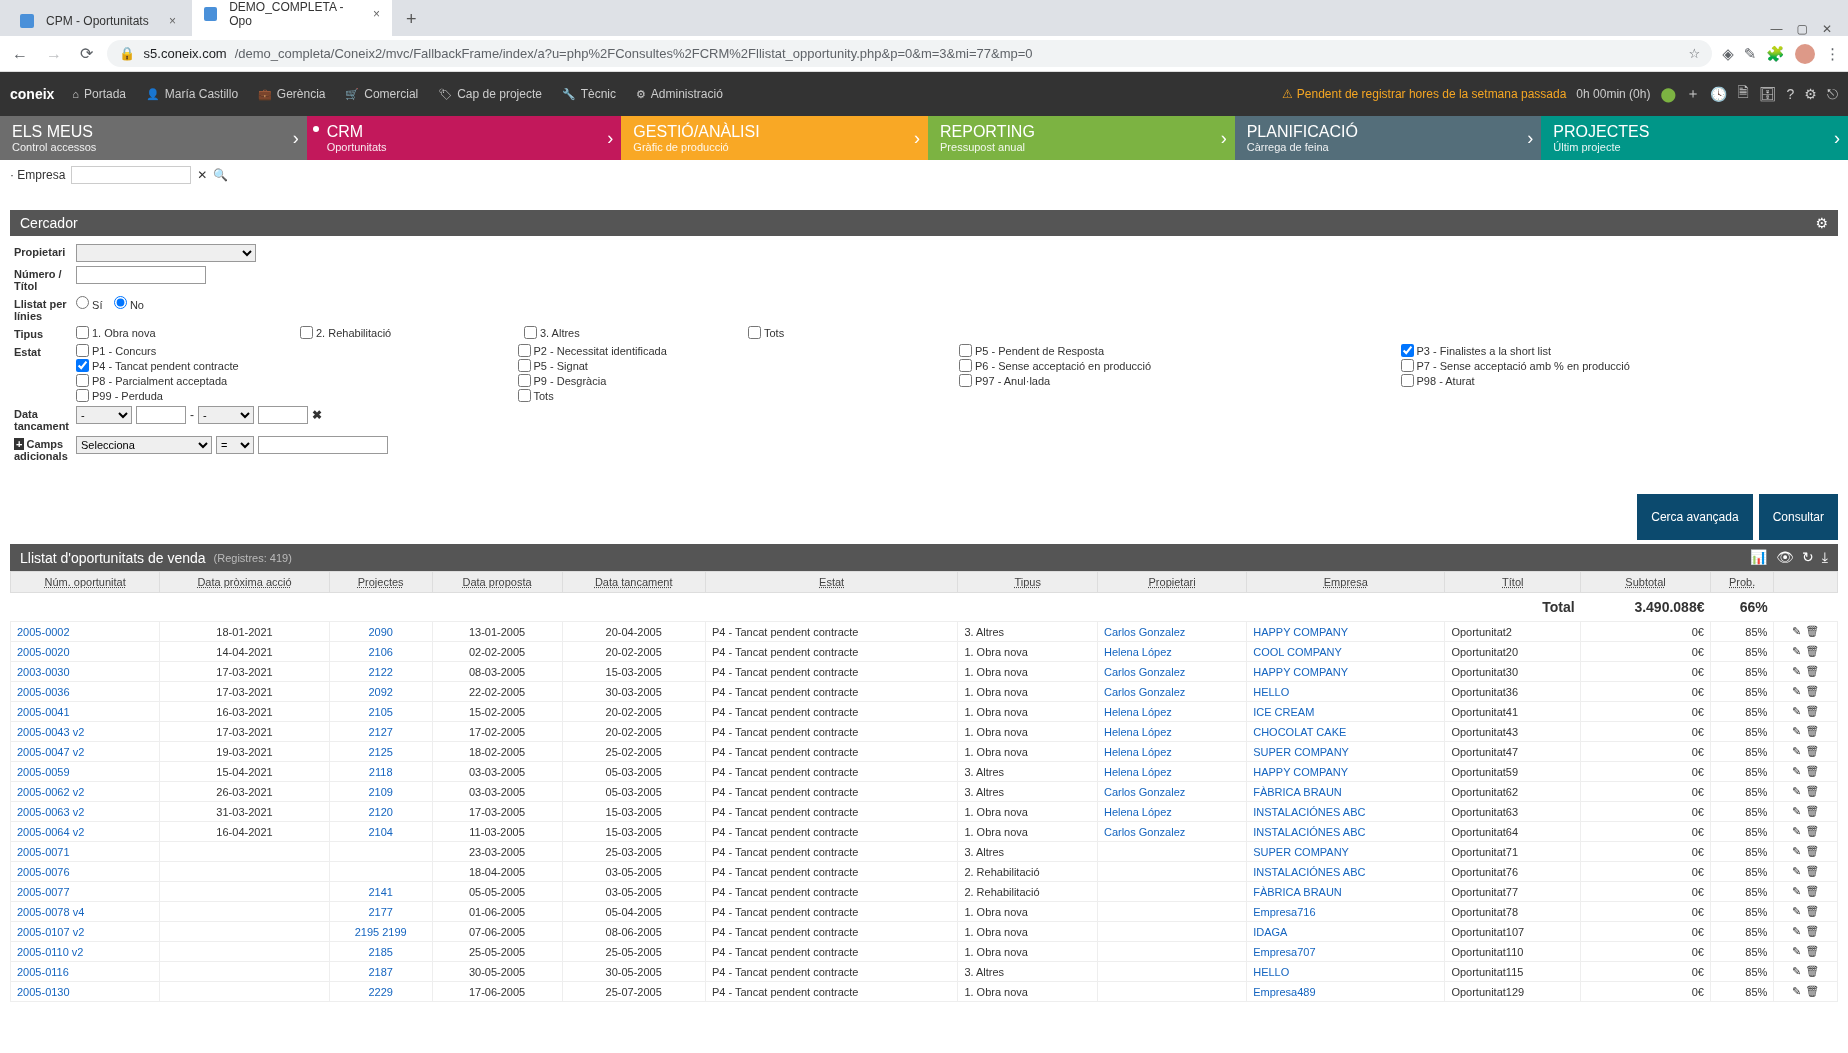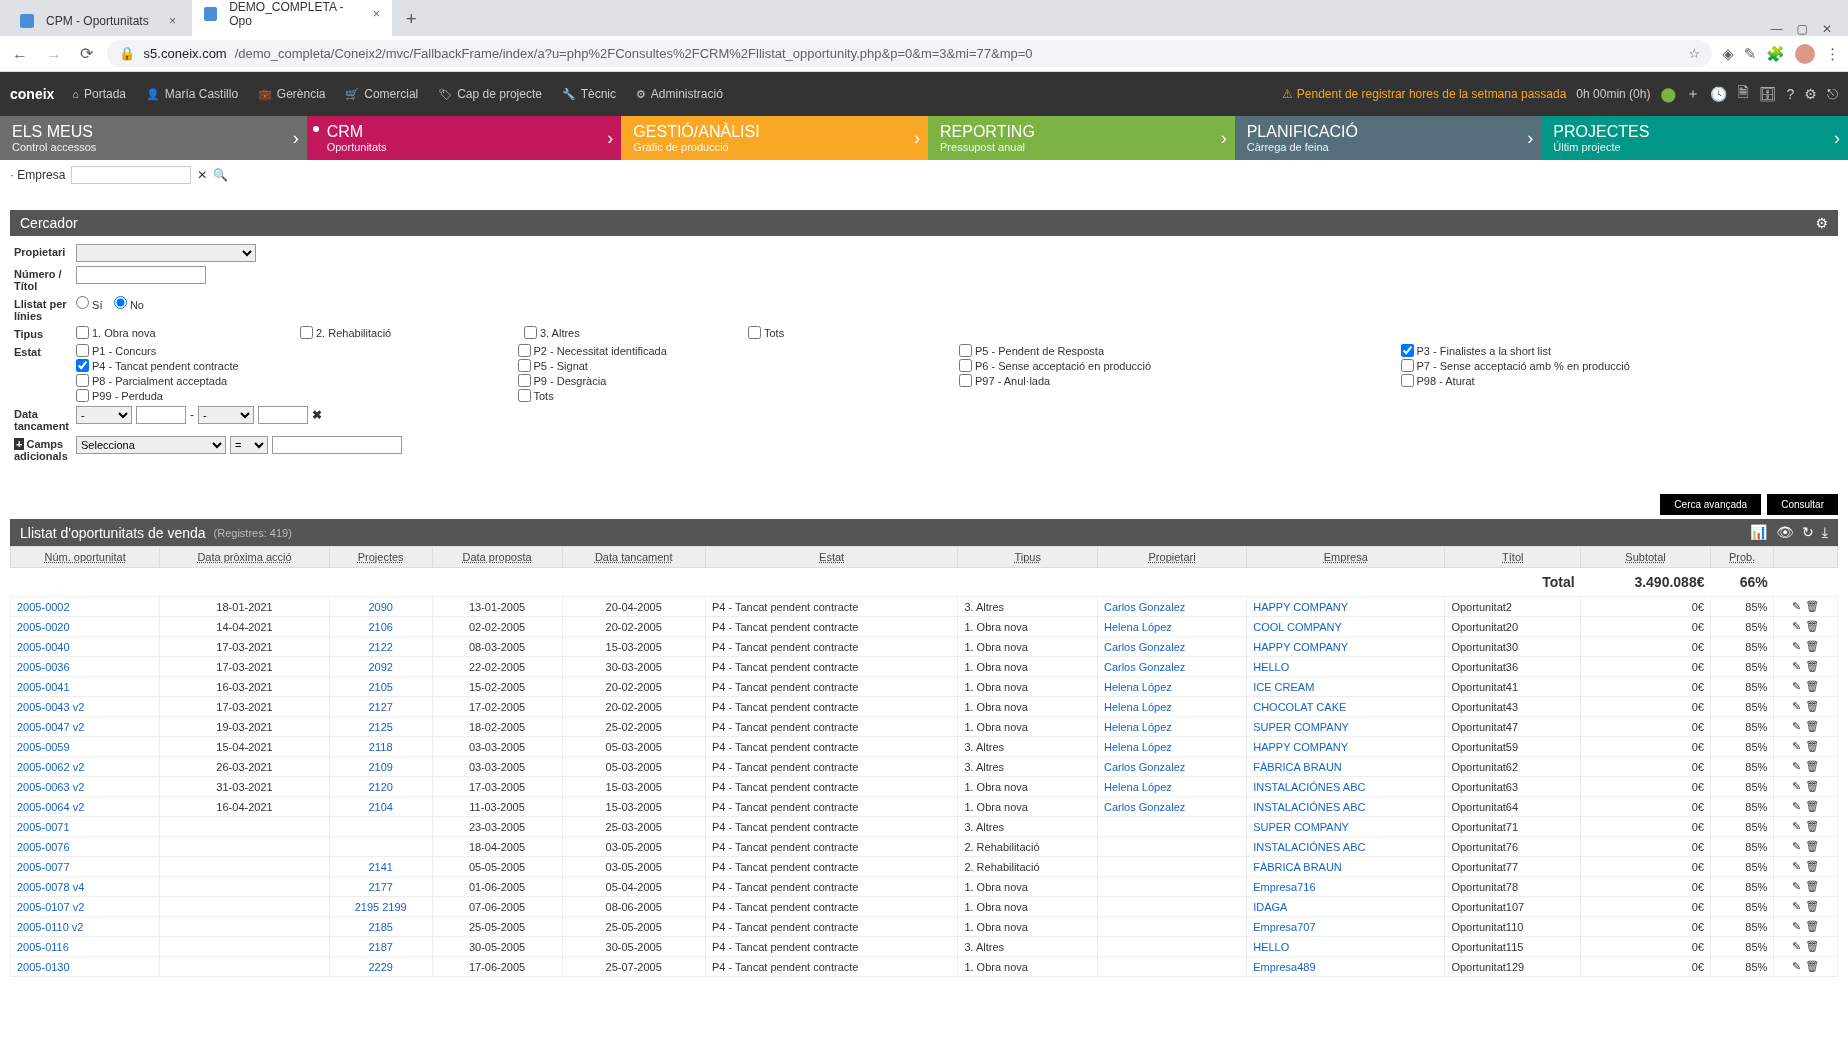--- a/index.html
+++ b/index.html
@@ -56,21 +56,21 @@
 .panel-head .gear { margin-left:auto; }
 .panel-body { background: #fff; padding: 6px 0; }
 .form-row { display: flex; padding: 2px 4px; align-items:flex-start; }
 .form-lbl { width: 62px; font-weight: bold; font-size: 11px; padding-top:2px; }
 .form-ctl { flex: 1; }
 .form-ctl select, .form-ctl input[type=text] { border:1px solid #999; font-size:11px; height:18px; }
 .cb-grid { display: grid; grid-template-columns: repeat(4, 1fr); gap: 2px 8px; }
 .cb-grid label { font-size: 11px; display:flex; align-items:center; gap:3px; white-space:nowrap; }
 .radio-row label { font-size:11px; margin-right:8px; }
 .btn-bar { display:flex; justify-content:flex-end; gap:6px; padding: 4px 10px; }
-.btn { background:#000000; color:#fff; border:none; padding:5px 14px; font-size:10px; cursor:pointer; }
+.btn { background:#0c4a6e; color:#fff; border:none; padding:16px 14px; font-size:12px; cursor:pointer; }
 
 
 .list-head { background:#555; color:#fff; padding:5px 10px; font-size:14px; display:flex; align-items:center; margin:0 10px; }
 .list-head .count { color:#bbb; font-size:11px; margin-left:8px; }
 .list-head .tools { margin-left:auto; display:flex; gap:8px; }
 table { width: calc(100% - 20px); margin:0 10px; border-collapse: collapse; font-size: 11px; }
 th { background:#eee; border:1px solid #ddd; padding:4px 6px; text-align:center; font-weight:normal; text-decoration:underline dotted; color:#444; }
 td { border:1px solid #eee; padding:3px 6px; }
 tr.total td { font-weight:bold; text-align:right; font-size:14px; border:none; padding:6px; }
 td.link { color:#1565c0; cursor:pointer; }
@@ -263,21 +263,21 @@
         <input type="text" style="width: 50px;">
         <span>-</span>
         <select style="width:56px"><option>-</option></select>
         <input type="text" style="width: 50px;">
         <span style="font-weight:bold">✖</span>
       </div>
     </div>
     <div class="form-row">
       <div class="form-lbl"><span style="background:#333;color:#fff;padding:0 2px;margin-right:2px">+</span><span>Camps adicionals</span></div>
       <div class="form-ctl" style="display:flex;gap:4px">
-        <select style="width:150px"><option>Selecciona</option></select>
+        <select style="width:136px"><option>Selecciona</option></select>
         <select style="width:38px"><option>= </option></select>
         <input type="text" style="width: 130px;">
       </div>
     </div>
   </div>
 </div>
 <div class="btn-bar">
   <button class="btn">Cerca avançada</button>
   <button class="btn">Consultar</button>
 </div>
@@ -351,21 +351,21 @@
     <td class="right">0€</td>
     <td class="right">85%</td>
     <td>
           <div class="row-actions">
             <span>✎</span>
             <span>🗑</span>
           </div>
         </td>
       </tr>
       <tr>
-    <td class="link">2005-0040</td>
+    <td class="link">2003-0030</td>
     <td class="center">17-03-2021</td>
     <td class="link center">2122</td>
     <td class="center">08-03-2005</td>
     <td class="center">15-03-2005</td>
     <td>P4 - Tancat pendent contracte</td>
     <td>1. Obra nova</td>
     <td class="link">Carlos Gonzalez</td>
     <td class="link">HAPPY COMPANY</td>
     <td>Oportunitat30</td>
     <td class="right">0€</td>

